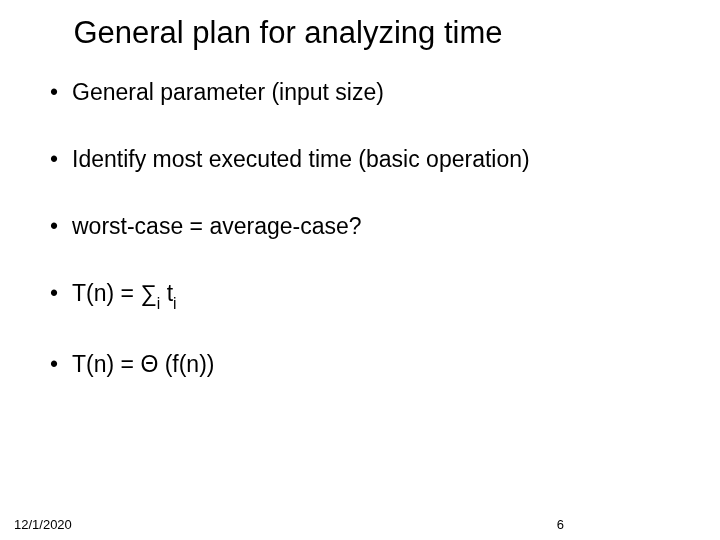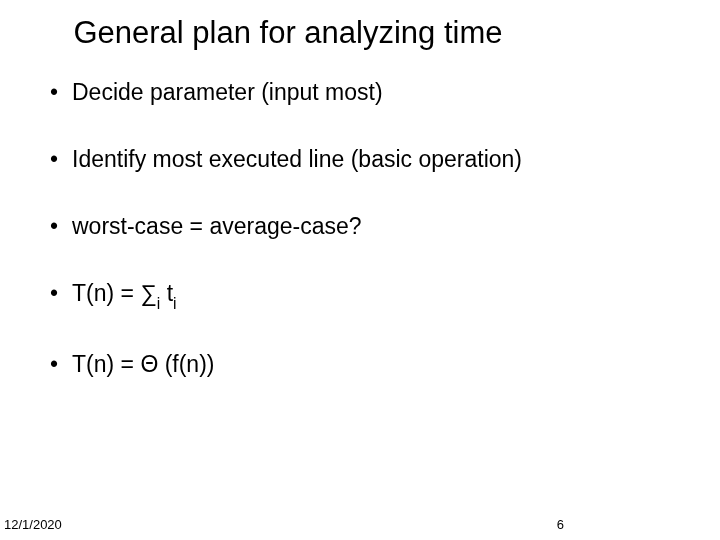--- a/index.html
+++ b/index.html
@@ -44,21 +44,21 @@
     flex: 1;
   }
   .sub {
     font-size: 0.68em;
     vertical-align: sub;
     position: relative;
     top: 0.15em;
   }
   .footer-date {
     position: absolute;
-    left: 4px;
+    left: 14px;
     bottom: 8px;
     font-size: 13px;
     text-align: center;
   }
   .footer-page {
     position: absolute;
     right: 12px;
     bottom: 8px;
     font-size: 13px;
   }
@@ -69,26 +69,26 @@
 <div class="slide">
 
   <div class="title">
     <span>General plan for analyzing time</span><br>
   </div>
 
   <div class="bullets">
 
     <div class="bullet-item">
       <span class="bullet-dot">•</span>
-      <span class="bullet-text">Decide parameter (input most)</span>
+      <span class="bullet-text">General parameter (input size)</span>
     </div>
 
     <div class="bullet-item">
       <span class="bullet-dot">•</span>
-      <span class="bullet-text">Identify most executed line (basic operation)</span>
+      <span class="bullet-text">Identify most executed time (basic operation)</span>
     </div>
 
     <div class="bullet-item">
       <span class="bullet-dot">•</span>
       <span class="bullet-text">worst-case = average-case?</span>
     </div>
 
     <div class="bullet-item">
       <span class="bullet-dot">•</span>
       <span class="bullet-text">

